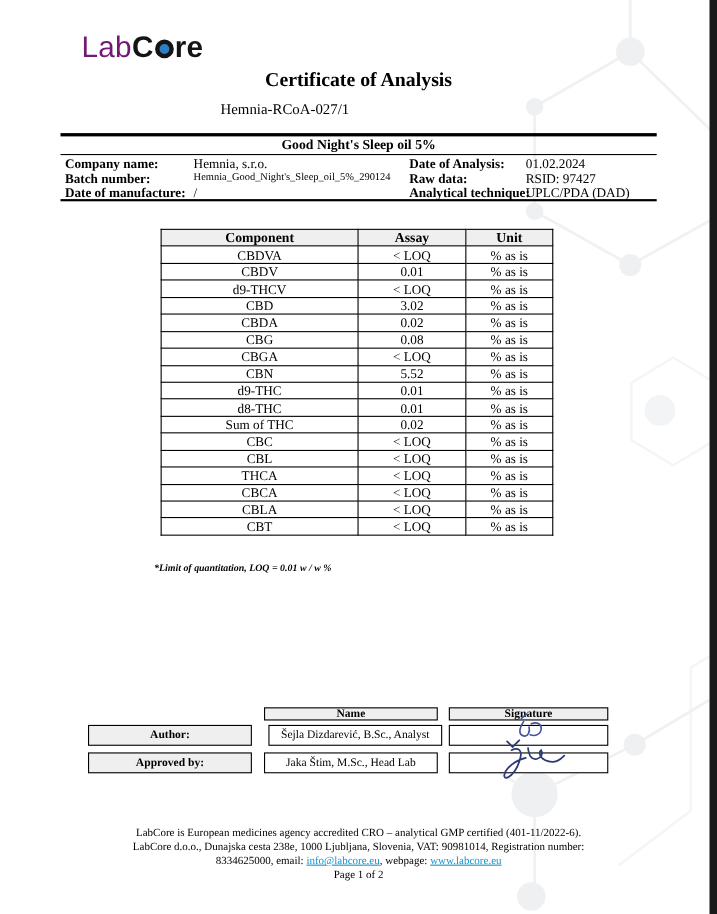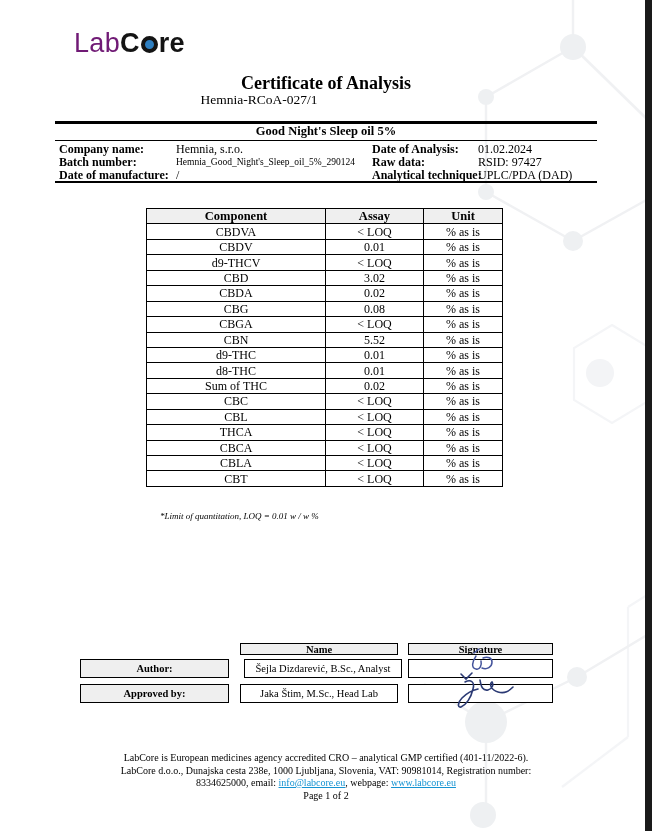--- a/index.html
+++ b/index.html
@@ -12,21 +12,21 @@
   .right-strip{position:absolute;right:0;top:0;width:7px;height:831px;background:#1a1a1a;z-index:3;}
 
   
   .logo{left:74px;top:30px;font-family:"Liberation Sans","DejaVu Sans",sans-serif;font-size:27px;line-height:27px;letter-spacing:0.3px;}
   .logo-lab{color:#701a75;font-weight:400;}
   .logo-bold{color:#141414;font-weight:700;}
   .logo-o{display:inline-block;width:17px;height:17px;border:4.5px solid #141414;border-radius:50%;
     background:#2e7fc1;box-sizing:border-box;margin:0 1px;position:relative;top:1px;}
 
   
-  .title{left:0;top:73px;width:652px;text-align:center;font-size:18px;font-weight:700;}
+  .title{left:0;top:62px;width:652px;text-align:center;font-size:18px;font-weight:700;}
   .doc-id{left:0;top:92px;width:518px;text-align:center;font-size:13.5px;}
 
   
   .rule{position:absolute;left:55px;width:542px;background:#000;z-index:2;}
   .rule-a{top:121px;height:2.6px;}
   .rule-b{top:139.5px;height:1.6px;}
   .rule-c{top:180.5px;height:2.6px;}
   .band-title{left:55px;top:124px;width:542px;text-align:center;font-size:12.5px;font-weight:700;}
 
   
@@ -39,21 +39,21 @@
     position:absolute;left:146px;top:208px;width:353px;z-index:2;
     border-collapse:collapse;table-layout:fixed;font-size:12px;
   }
   table.results th,table.results td{
     border:1.4px solid #000;text-align:center;vertical-align:middle;
     padding:0;height:14.45px;line-height:1;overflow:hidden;
   }
   table.results th{background:#efefef;font-weight:700;font-size:12.5px;}
   .col-component{width:178px;}.col-assay{width:97px;}.col-unit{width:78px;}
 
-  .footnote{left:160px;top:511px;font-size:9px;font-style:italic;font-weight:400;}
+  .footnote{left:140px;top:511px;font-size:9px;font-style:italic;font-weight:700;}
 
   
   .sig-box{position:absolute;z-index:2;border:1.3px solid #000;box-sizing:border-box;
     display:flex;align-items:center;justify-content:center;font-size:10.5px;background:#fff;}
   .sig-box.gray{background:#efefef;font-weight:700;}
   .sig-head-name{left:240px;top:643px;width:158px;height:12px;}
   .sig-head-sig{left:408px;top:643px;width:145px;height:12px;}
   .sig-author-label{left:80px;top:659px;width:149px;height:19px;}
   .sig-author-name{left:244px;top:659px;width:158px;height:19px;}
   .sig-author-sig{left:408px;top:659px;width:145px;height:19px;}

